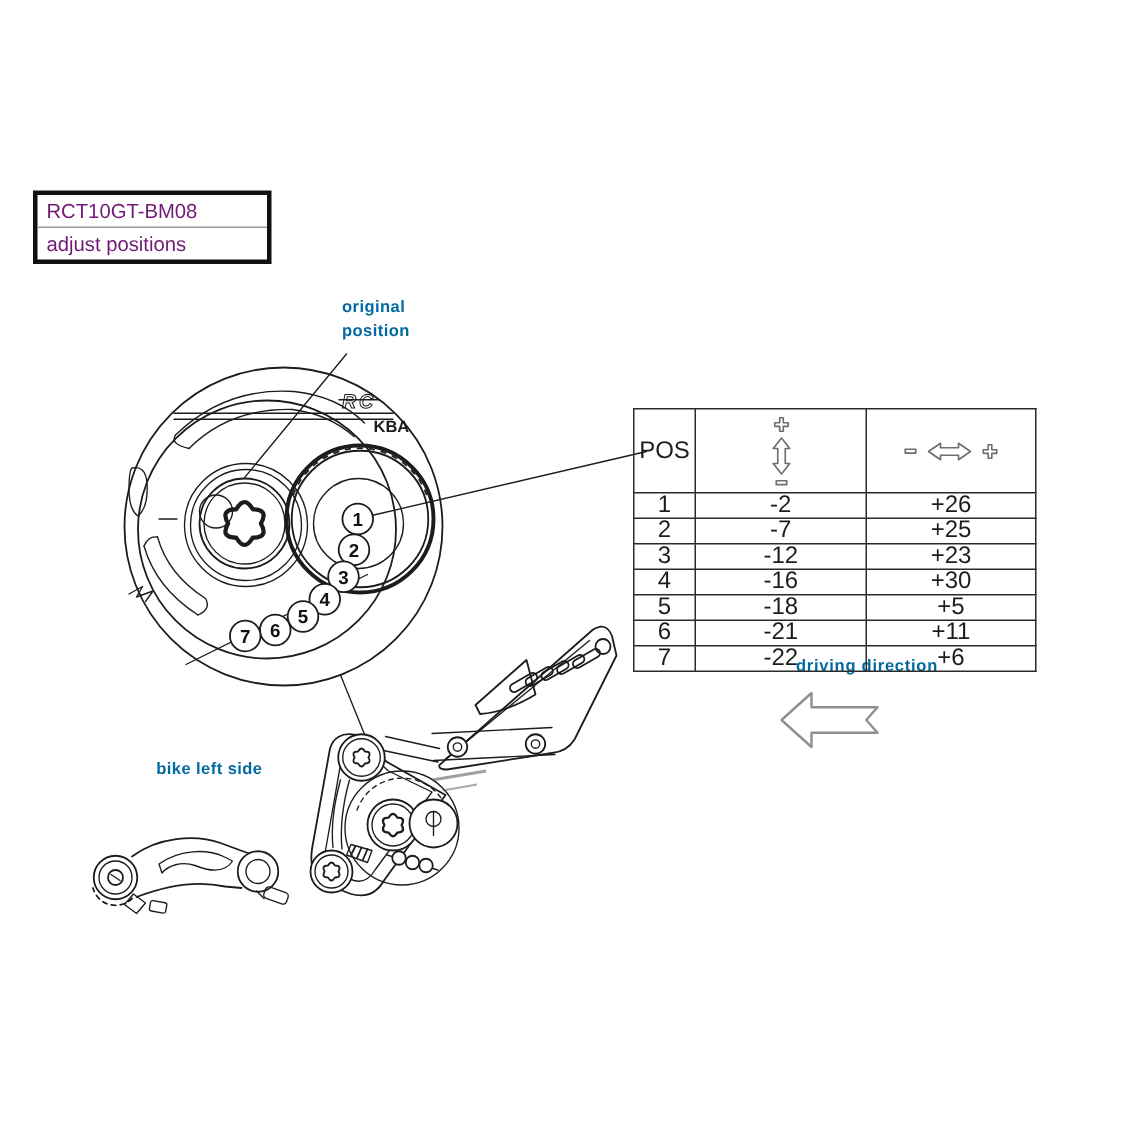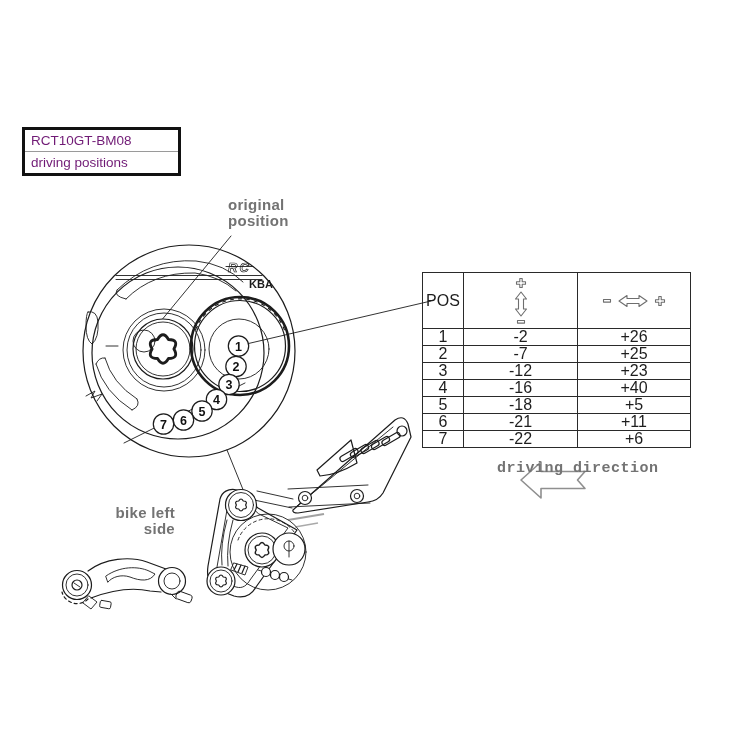--- a/index.html
+++ b/index.html
@@ -6,23 +6,23 @@
   .page{position:relative;width:750px;height:750px;background:#fff;overflow:hidden;
         font-family:"Liberation Sans",sans-serif;color:#1c1c1c;}
   svg.art{position:absolute;left:0;top:0;}
   .ln{stroke:#1c1c1c;fill:none;stroke-width:1.2;stroke-linecap:round;stroke-linejoin:round;}
   .thin{stroke-width:0.9;}
   .bold{stroke-width:2.6;}
   .wfill{fill:#fff;}
   .title-box{position:absolute;left:22px;top:127px;width:153px;border:3px solid #111;background:#fff;}
   .tb-row{height:21px;line-height:21px;padding-left:6px;font-size:13.5px;color:#701a75;}
   .tb-row.first{border-bottom:1px solid #9a9a9a;}
-  .lbl{position:absolute;font-weight:700;font-size:15px;color:#737373;line-height:16px;letter-spacing:0.3px;}
+  .lbl{position:absolute;font-weight:700;font-size:11px;color:#0369a1;line-height:16px;letter-spacing:0.3px;}
   .lbl-original{left:228px;top:197px;}
-  .lbl-driving{left:497px;top:461px;width:162px;text-align:left;letter-spacing:0.5px;font-family:Liberation Mono, monospace;}
+  .lbl-driving{left:497px;top:436px;width:162px;text-align:center;letter-spacing:0.5px;}
   .lbl-bike{left:80px;top:505px;width:95px;text-align:right;}
   table.adj{position:absolute;left:422px;top:272px;width:268px;border-collapse:collapse;
             table-layout:fixed;background:transparent;}
   table.adj th,table.adj td{border:1px solid #2a2a2a;padding:0;text-align:center;
             font-size:16px;font-weight:400;color:#1d1d1d;line-height:1;}
   table.adj thead th{height:55px;vertical-align:middle;}
   table.adj tbody td{height:13.6px;}
   .c1{width:41px;} .c2{width:114px;} .c3{width:113px;}
   .hdr-stack{display:flex;flex-direction:column;align-items:center;justify-content:center;gap:2px;}
   .hdr-row{display:flex;flex-direction:row;align-items:center;justify-content:center;gap:6px;}
@@ -171,21 +171,21 @@
       <line class="ln thin" x1="171" y1="594" x2="176" y2="599"></line>
       <rect class="ln thin" x="176" y="593" width="16" height="8" rx="2.5" transform="rotate(20 184 597)"></rect>
       <rect class="ln thin" x="100" y="601" width="11" height="7" rx="1.5" transform="rotate(10 105 604)"></rect>
     </g>
 
     <path d="M 521 480 L 541 462 L 541 471.5 L 585 471.5 L 577.5 480 L 585 488.5 L 541 488.5 L 541 498 Z" fill="#ffffff" stroke="#8f8f8f" stroke-width="1.6" stroke-linejoin="round"></path>
   </svg>
 
   <div class="title-box">
     <div class="tb-row first">RCT10GT-BM08</div>
-    <div class="tb-row">driving positions</div>
+    <div class="tb-row">adjust positions</div>
   </div>
 
   <div class="lbl lbl-original">
     <div>original</div>
     <div>position</div>
   </div>
   <div class="lbl lbl-driving">driving direction</div>
   <div class="lbl lbl-bike">bike left side</div>
 
   <table class="adj">
@@ -239,21 +239,21 @@
         <td>+25</td>
       </tr>
       <tr>
         <td>3</td>
         <td>-12</td>
         <td>+23</td>
       </tr>
       <tr>
         <td>4</td>
         <td>-16</td>
-        <td>+40</td>
+        <td>+30</td>
       </tr>
       <tr>
         <td>5</td>
         <td>-18</td>
         <td>+5</td>
       </tr>
       <tr>
         <td>6</td>
         <td>-21</td>
         <td>+11</td>

